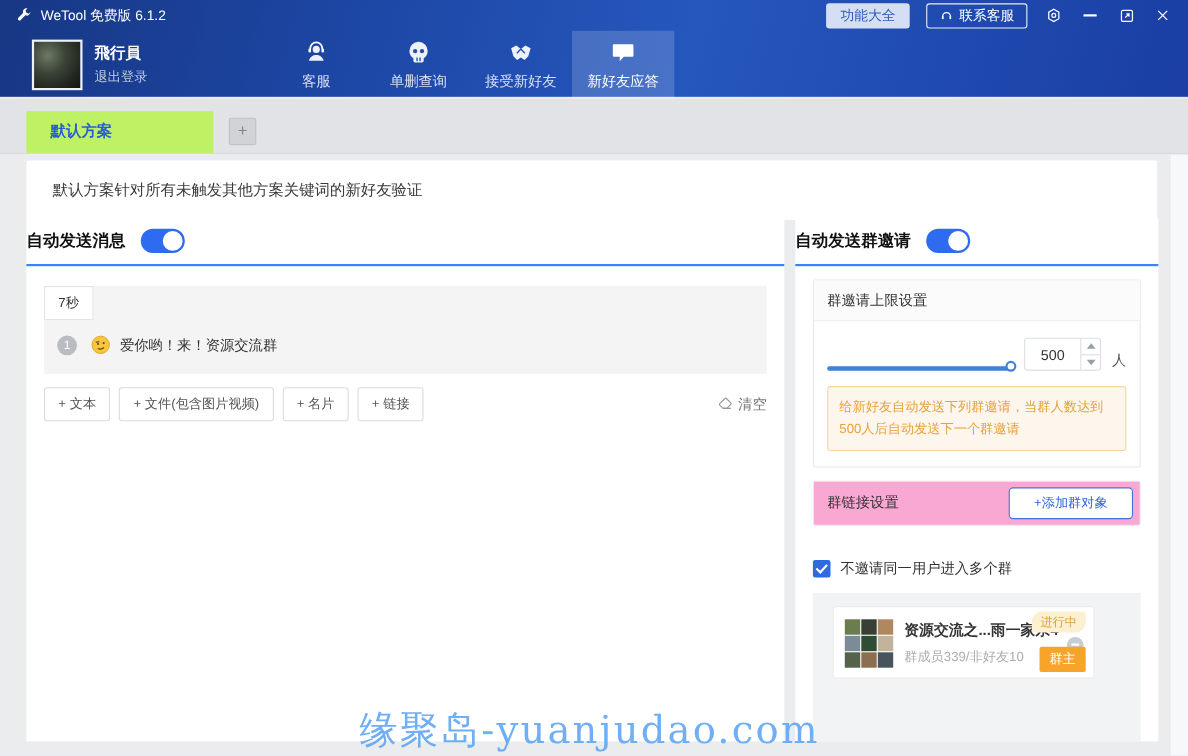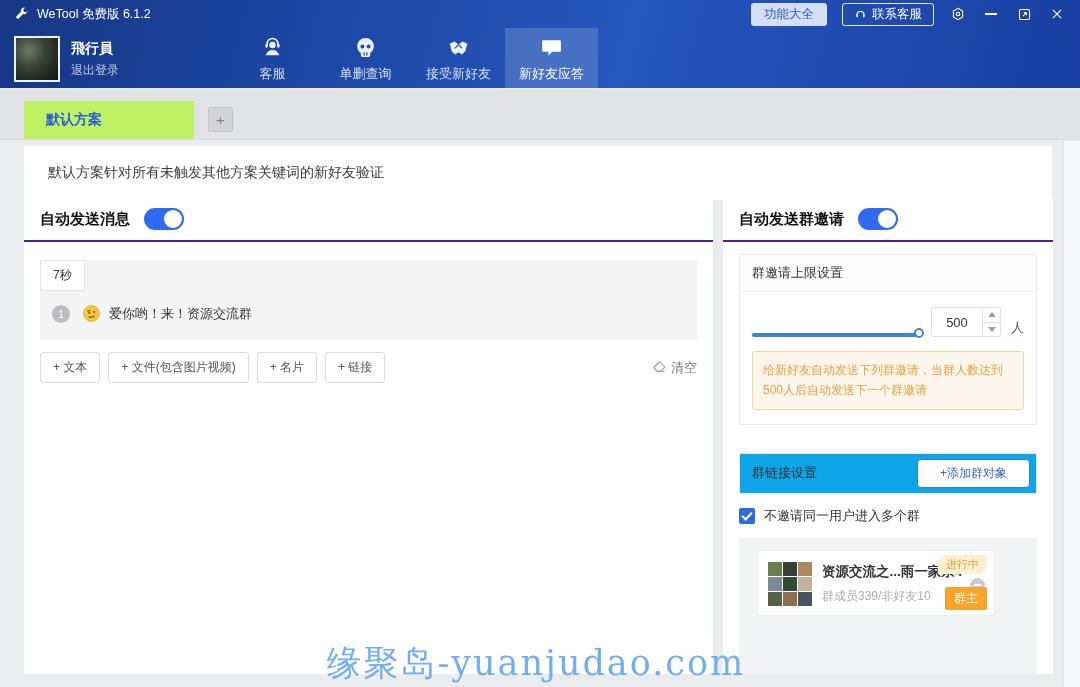--- a/index.html
+++ b/index.html
@@ -14,21 +14,21 @@
   .app-logo { width:15px; height:15px; display:flex; }
   .win-title { color:#fff; font-size:12.5px; }
   .tb-right { margin-left:auto; display:flex; align-items:center; gap:15px; }
   .btn-features { background:rgba(228,236,249,0.92); color:#2f5cb8; font-size:12.5px; padding:3px 13px; border-radius:3px; cursor:pointer; }
   .btn-contact { border:1px solid rgba(255,255,255,0.9); color:#fff; font-size:12.5px; padding:2px 11px; border-radius:3px; display:flex; align-items:center; gap:5px; cursor:pointer; }
   .winbtn { width:18px; height:18px; display:flex; align-items:center; justify-content:center; cursor:pointer; }
   .min-bar { width:12px; height:2px; background:#fff; }
 
   
   .navrow { height:62px; display:flex; align-items:stretch; }
-  .user { display:flex; align-items:center; gap:11px; margin-left:14px; width:190px; }
+  .user { display:flex; align-items:center; gap:11px; margin-left:29px; width:190px; }
   .avatar { width:46px; height:46px; border:2px solid #eef1f5; background:
      radial-gradient(circle at 30% 30%, #6d7a63 0%, #3c4438 38%, #20251d 75%, #121510 100%); }
   .user-meta { display:flex; flex-direction:column; gap:4px; }
   .user-name { color:#fff; font-size:14px; font-weight:bold; }
   .logout { color:rgba(255,255,255,0.72); font-size:12px; cursor:pointer; }
   .nav { display:flex; margin-left:22px; }
   .nav-item { width:93px; display:flex; flex-direction:column; align-items:center; justify-content:center; gap:5px;
     color:rgba(255,255,255,0.82); font-size:13px; cursor:pointer; }
   .nav-item.active { background:rgba(255,255,255,0.17); color:#fff; }
   .nav-ic { width:25px; height:25px; display:flex; }
@@ -41,21 +41,21 @@
     color:#828487; display:flex; align-items:center; justify-content:center; font-size:15px; cursor:pointer; border-radius:2px; }
 
   
   .infobar { position:absolute; top:146px; left:24px; width:1028px; height:54px; background:#fff; border-radius:2px;
     display:flex; align-items:center; padding-left:24px; font-size:14px; color:#3a3a3a; }
 
   
   .card { position:absolute; top:198px; bottom:13px; background:#fff; }
   .card-left { left:24px; width:689px; }
   .card-right { left:723px; width:330px; display:flex; flex-direction:column; }
-  .card-h { height:44px; flex:none; display:flex; align-items:center; gap:14px; padding:0 16px; border-bottom:2px solid #4c1d95; }
+  .card-h { height:44px; flex:none; display:flex; align-items:center; gap:14px; padding:0 0; border-bottom:2px solid #3b82f6; }
   .card-title { font-size:15px; font-weight:bold; color:#111; }
   .toggle { width:40px; height:22px; border-radius:11px; background:#2f6bf0; position:relative; cursor:pointer; flex:none; }
   .toggle .knob { position:absolute; top:2px; right:2px; width:18px; height:18px; border-radius:50%; background:#fff; }
 
   
   .msgblock { margin:18px 16px 0; background:#f4f4f5; }
   .delay-chip { display:inline-block; background:#fff; border:1px solid #e3e3e4; padding:6px 12px; font-size:12px; color:#333; cursor:pointer; }
   .msg-row { display:flex; align-items:center; gap:8px; padding:13px 12px 17px; }
   .idx-badge { width:18px; height:18px; border-radius:50%; background:#b9bcc1; color:#fff; font-size:11px;
     display:flex; align-items:center; justify-content:center; flex:none; }
@@ -76,24 +76,24 @@
   .num-input { width:70px; height:30px; border:1px solid #dcdfe6; border-radius:3px; display:flex; flex:none; background:#fff; }
   .num-val { flex:1; display:flex; align-items:center; justify-content:center; font-size:13px; color:#333; }
   .spin { width:18px; border-left:1px solid #dcdfe6; display:flex; flex-direction:column; }
   .spin-up,.spin-down { flex:1; display:flex; align-items:center; justify-content:center; cursor:pointer; }
   .spin-up { border-bottom:1px solid #dcdfe6; }
   .tri-up { width:0; height:0; border-left:4px solid transparent; border-right:4px solid transparent; border-bottom:5px solid #98a0aa; }
   .tri-down { width:0; height:0; border-left:4px solid transparent; border-right:4px solid transparent; border-top:5px solid #98a0aa; }
   .unit { font-size:13px; color:#555; }
   .notice { margin-top:14px; background:#fdf6ec; border:1px solid #f3d89e; border-radius:3px; padding:8px 10px;
     font-size:12px; color:#e6a23c; line-height:1.7; }
-  .linkbox-h { margin:28px 16px 0; border:1px solid #e8e8ea; border-radius:2px; display:flex; align-items:center;
-    justify-content:space-between; padding:5px 6px 5px 12px; font-size:13px; color:#333; background:#0ea5e9; }
+  .linkbox-h { margin:12px 16px 0; border:1px solid #e8e8ea; border-radius:2px; display:flex; align-items:center;
+    justify-content:space-between; padding:5px 6px 5px 12px; font-size:13px; color:#333; background:#f9a8d4; }
   .add-group-btn { border:1px solid #3f74d8; color:#2f64d0; font-size:12px; padding:5px 22px; border-radius:4px; background:#fff; cursor:pointer; }
-  .cbrow { margin:13px 16px 0; display:flex; align-items:center; gap:9px; font-size:13px; color:#333; }
+  .cbrow { margin:30px 16px 0; display:flex; align-items:center; gap:9px; font-size:13px; color:#333; }
   .checkbox { width:16px; height:16px; background:#2e6ae0; border-radius:2px; position:relative; cursor:pointer; flex:none; }
   .checkbox::after { content:""; position:absolute; left:5px; top:2px; width:4px; height:8px;
     border-right:2px solid #fff; border-bottom:2px solid #fff; transform:rotate(43deg); }
   .grouplist { flex:1; margin:13px 16px 0; background:#f2f3f5; padding:12px 0 0 18px; overflow:hidden; }
   .group-card { position:relative; width:238px; height:66px; background:#fff; border:1px solid #ececee; border-radius:3px;
     padding:11px 10px; display:flex; gap:10px; cursor:pointer; }
   .gavatar { width:44px; height:44px; flex:none; display:grid; grid-template-columns:repeat(3,1fr); grid-template-rows:repeat(3,1fr); gap:1px; background:#fff; }
   .gavatar span { display:block; }
   .gavatar span:nth-child(1){background:#6b7d4f}.gavatar span:nth-child(2){background:#3a3f36}.gavatar span:nth-child(3){background:#b0885f}
   .gavatar span:nth-child(4){background:#7a8c96}.gavatar span:nth-child(5){background:#2f4d35}.gavatar span:nth-child(6){background:#c2b49a}

